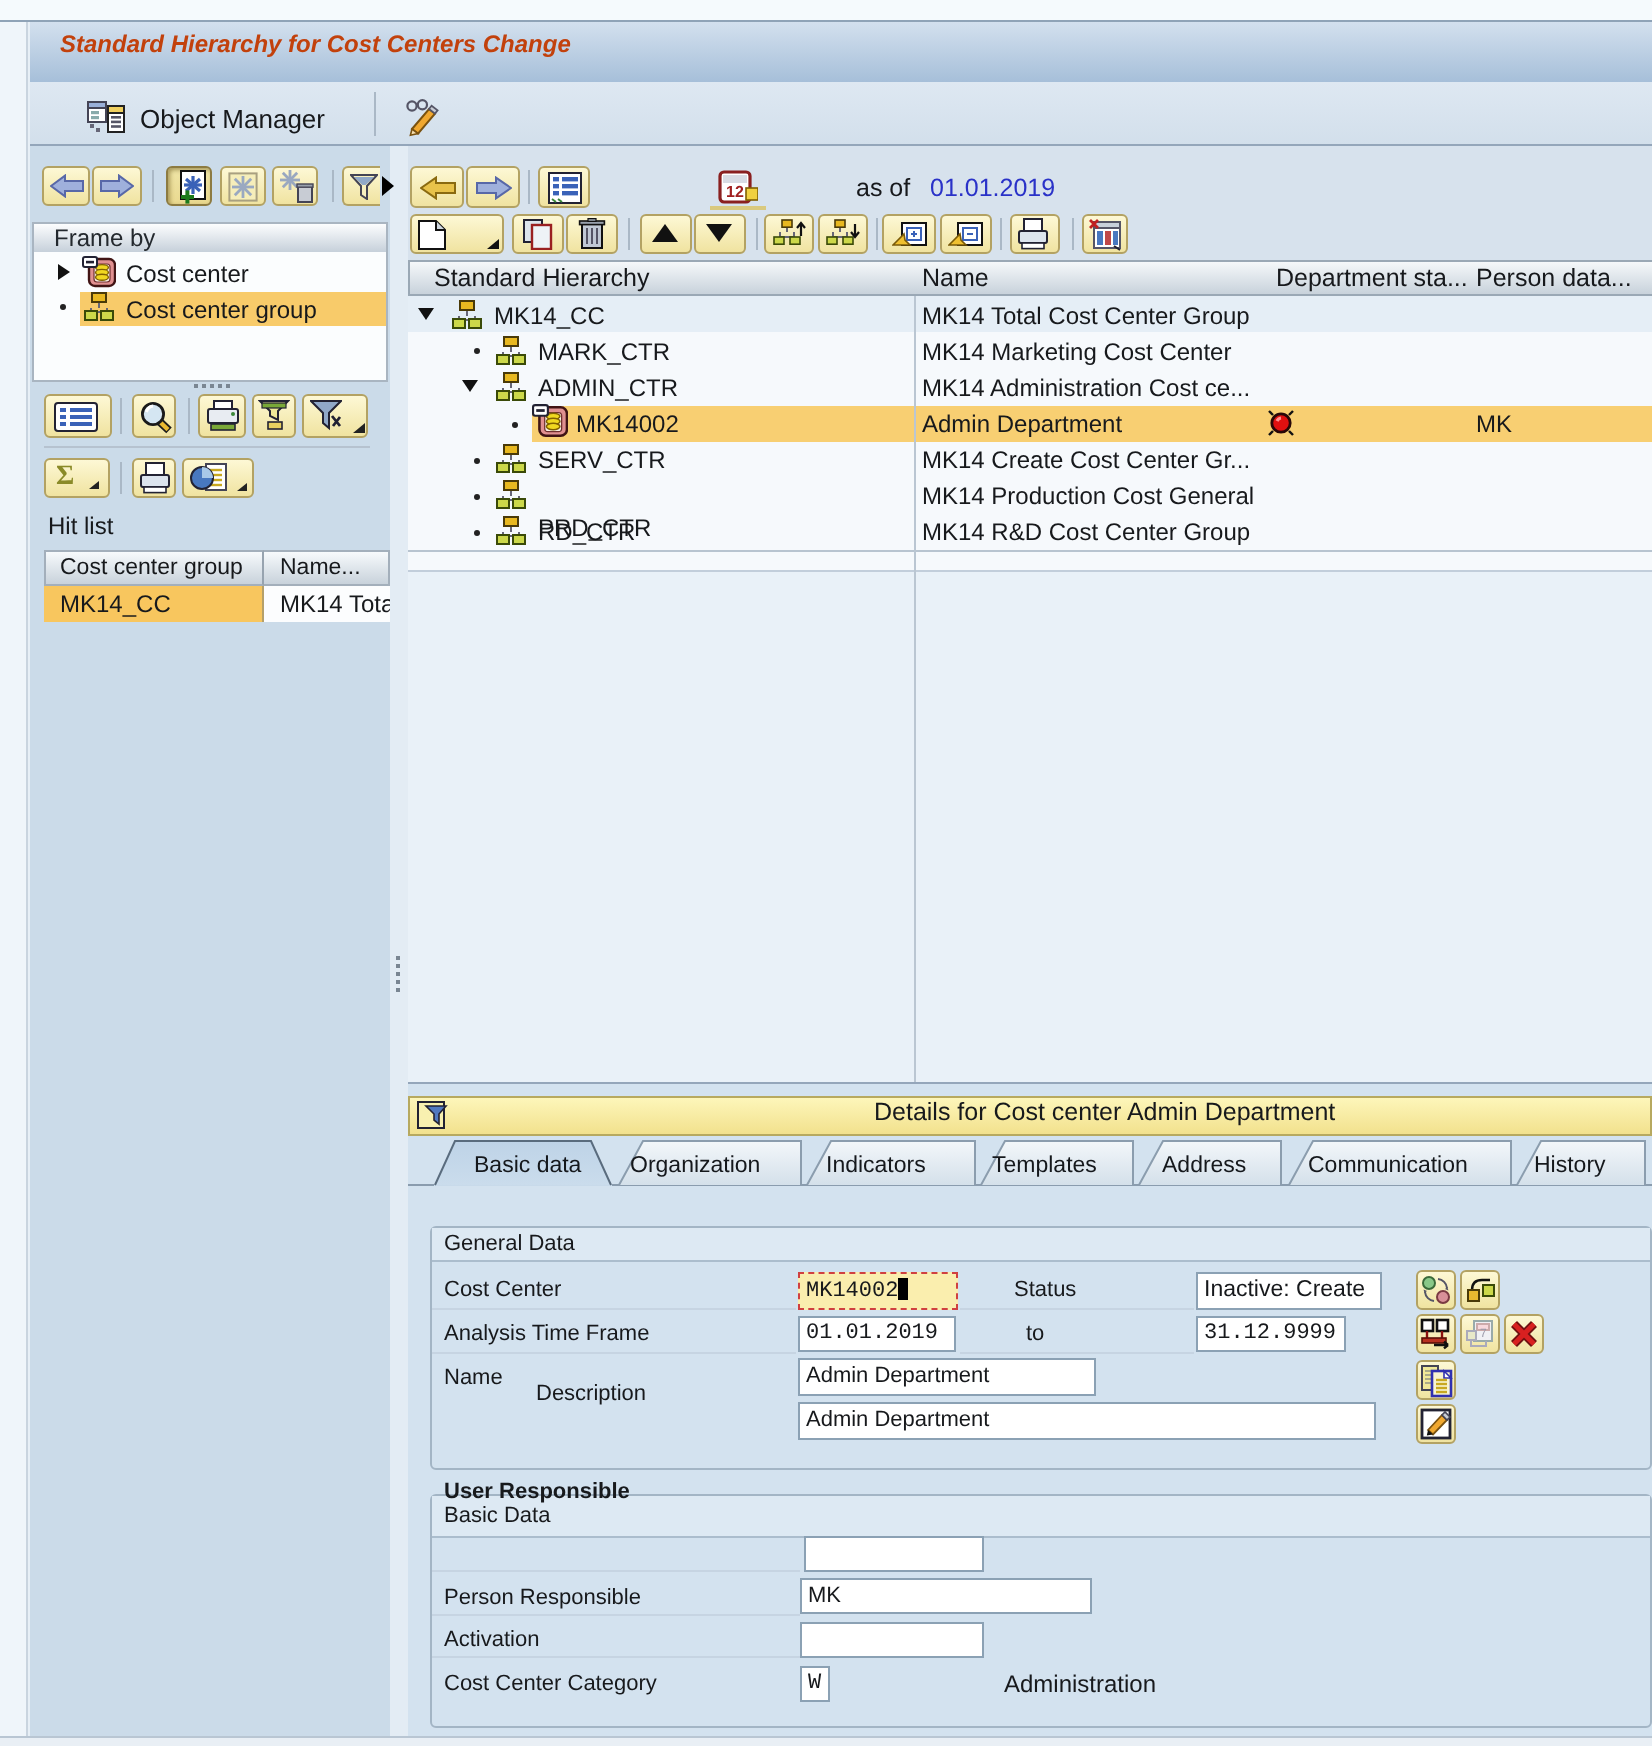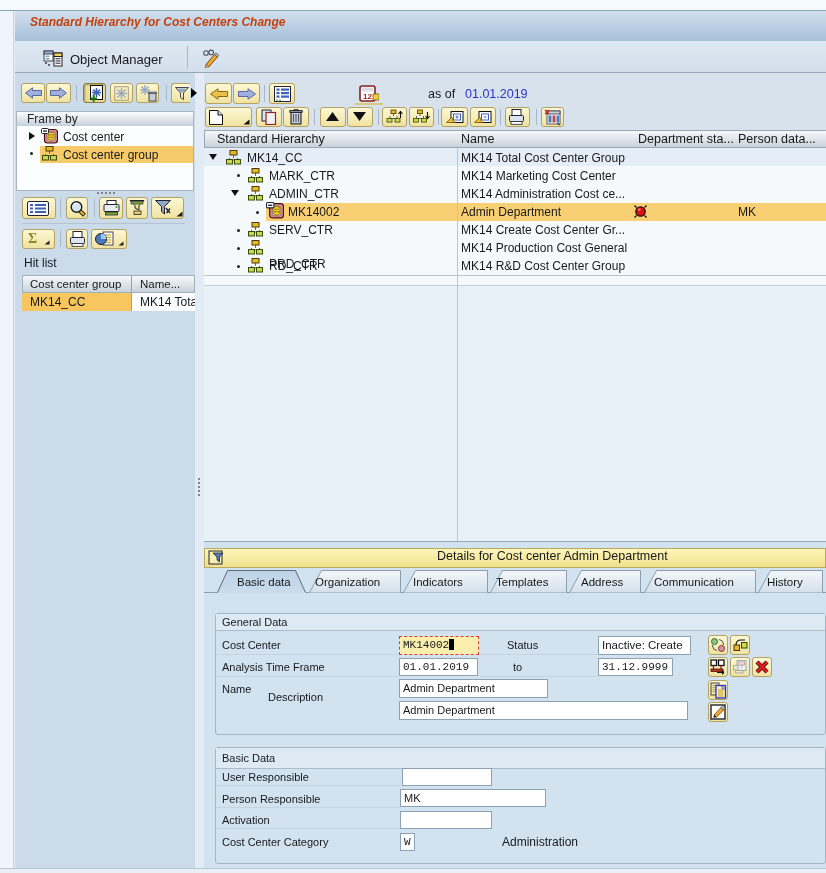--- a/index.html
+++ b/index.html
@@ -508,21 +508,21 @@
 <div class="lbl" style="left:222px;top:691px;margin-left:46px;">Description</div>
 <div class="inp" style="left:399px;top:701px;width:289px;height:19px;">Admin Department</div>
 
 <div class="a" style="left:215px;top:747px;width:611px;height:117px;border:1px solid #a3b5c5;border-radius:3px;"></div>
 <div class="a" style="left:216px;top:748px;width:609px;height:20px;background:#dde9f3;"></div>
 <div class="a" style="left:216px;top:768px;width:609px;height:1px;background:#abbdcd;"></div>
 <div class="lbl" style="left:222px;top:752px;">Basic Data</div>
 <div class="a" style="left:216px;top:785px;width:184px;height:1px;background:#c6d4e2;"></div>
 <div class="a" style="left:216px;top:807px;width:184px;height:1px;background:#c6d4e2;"></div>
 <div class="a" style="left:216px;top:828px;width:184px;height:1px;background:#c6d4e2;"></div>
-<div class="lbl" style="left:222px;top:771px;">User Responsible</div>
+<div class="lbl" style="left:222px;top:740px;font-weight:bold;">User Responsible</div>
 <div class="inp" style="left:402px;top:768px;width:90px;height:18px;"></div>
 <div class="lbl" style="left:222px;top:793px;">Person Responsible</div>
 <div class="inp" style="left:400px;top:789px;width:146px;height:18px;">MK</div>
 <div class="lbl" style="left:222px;top:814px;">Activation</div>
 <div class="inp" style="left:400px;top:811px;width:92px;height:18px;"></div>
 <div class="lbl" style="left:222px;top:836px;">Cost Center Category</div>
 <div class="inp" style="left:400px;top:833px;width:15px;height:18px;font-family:'Liberation Mono',monospace;">W</div>
 <div class="t12" style="left:502px;top:835px;">Administration</div>
 <svg style="left:208px;top:550px;" width="17" height="16" viewBox="0 0 17 16">
 <rect x="1" y="1" width="13" height="13" fill="#f8f0b0" stroke="#223"></rect>

